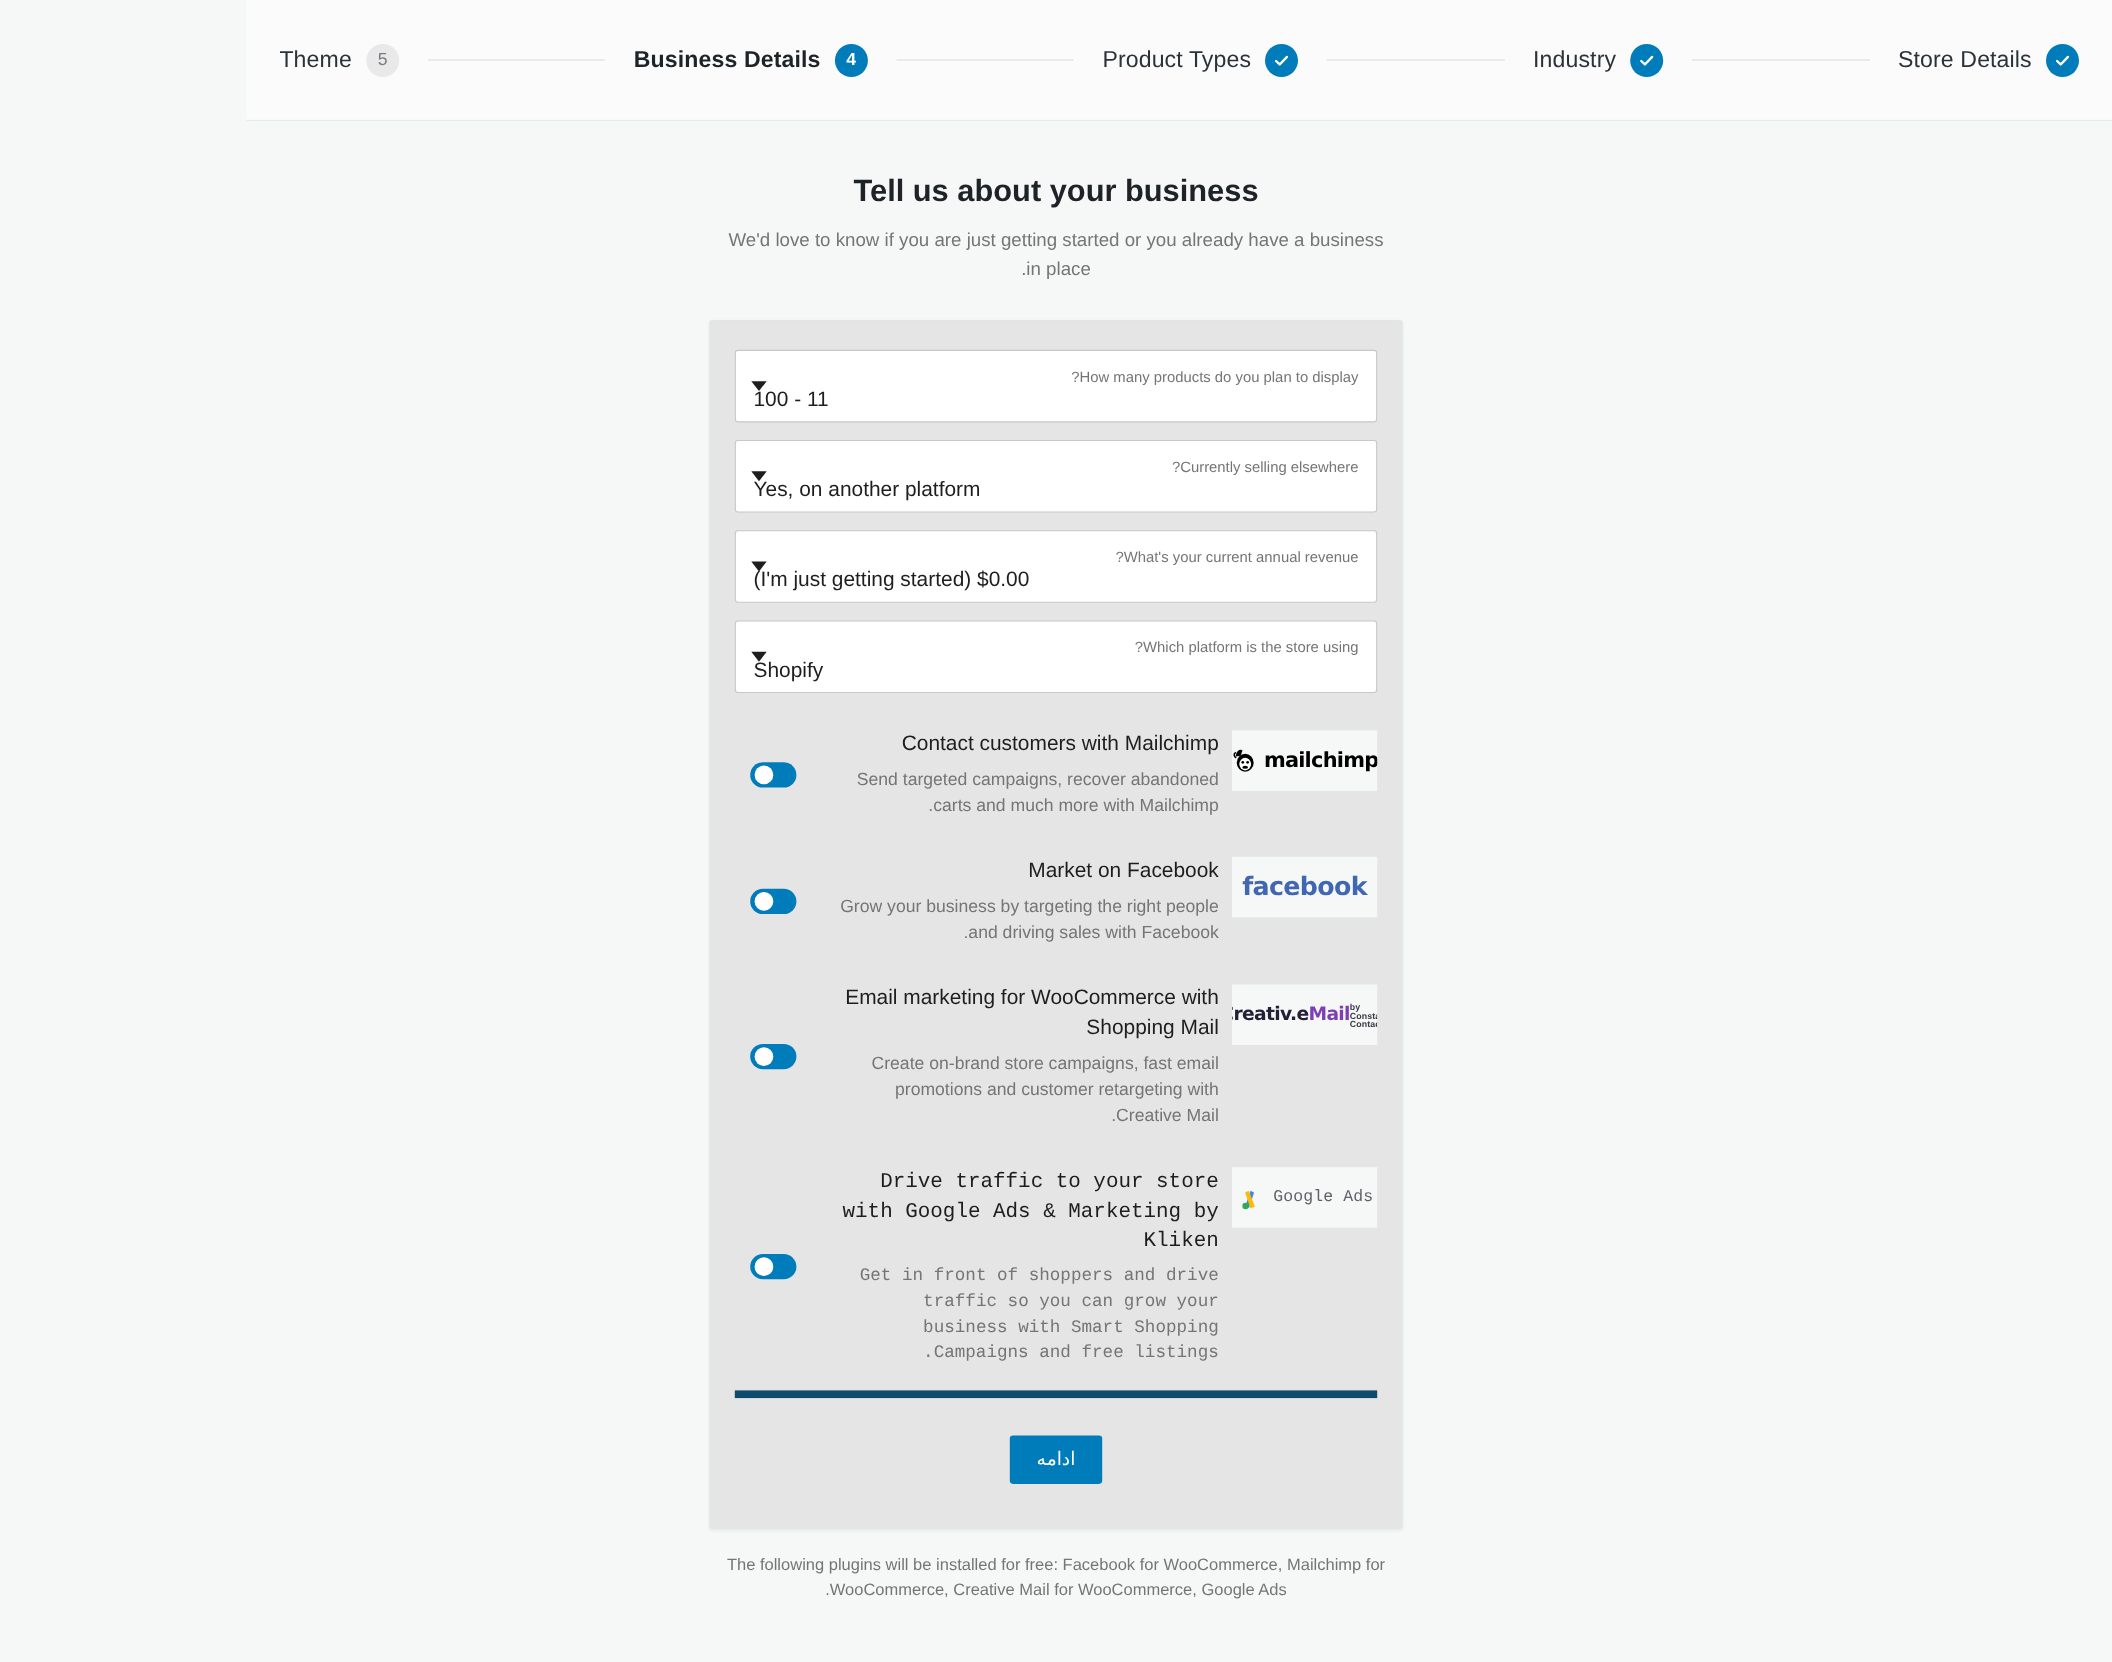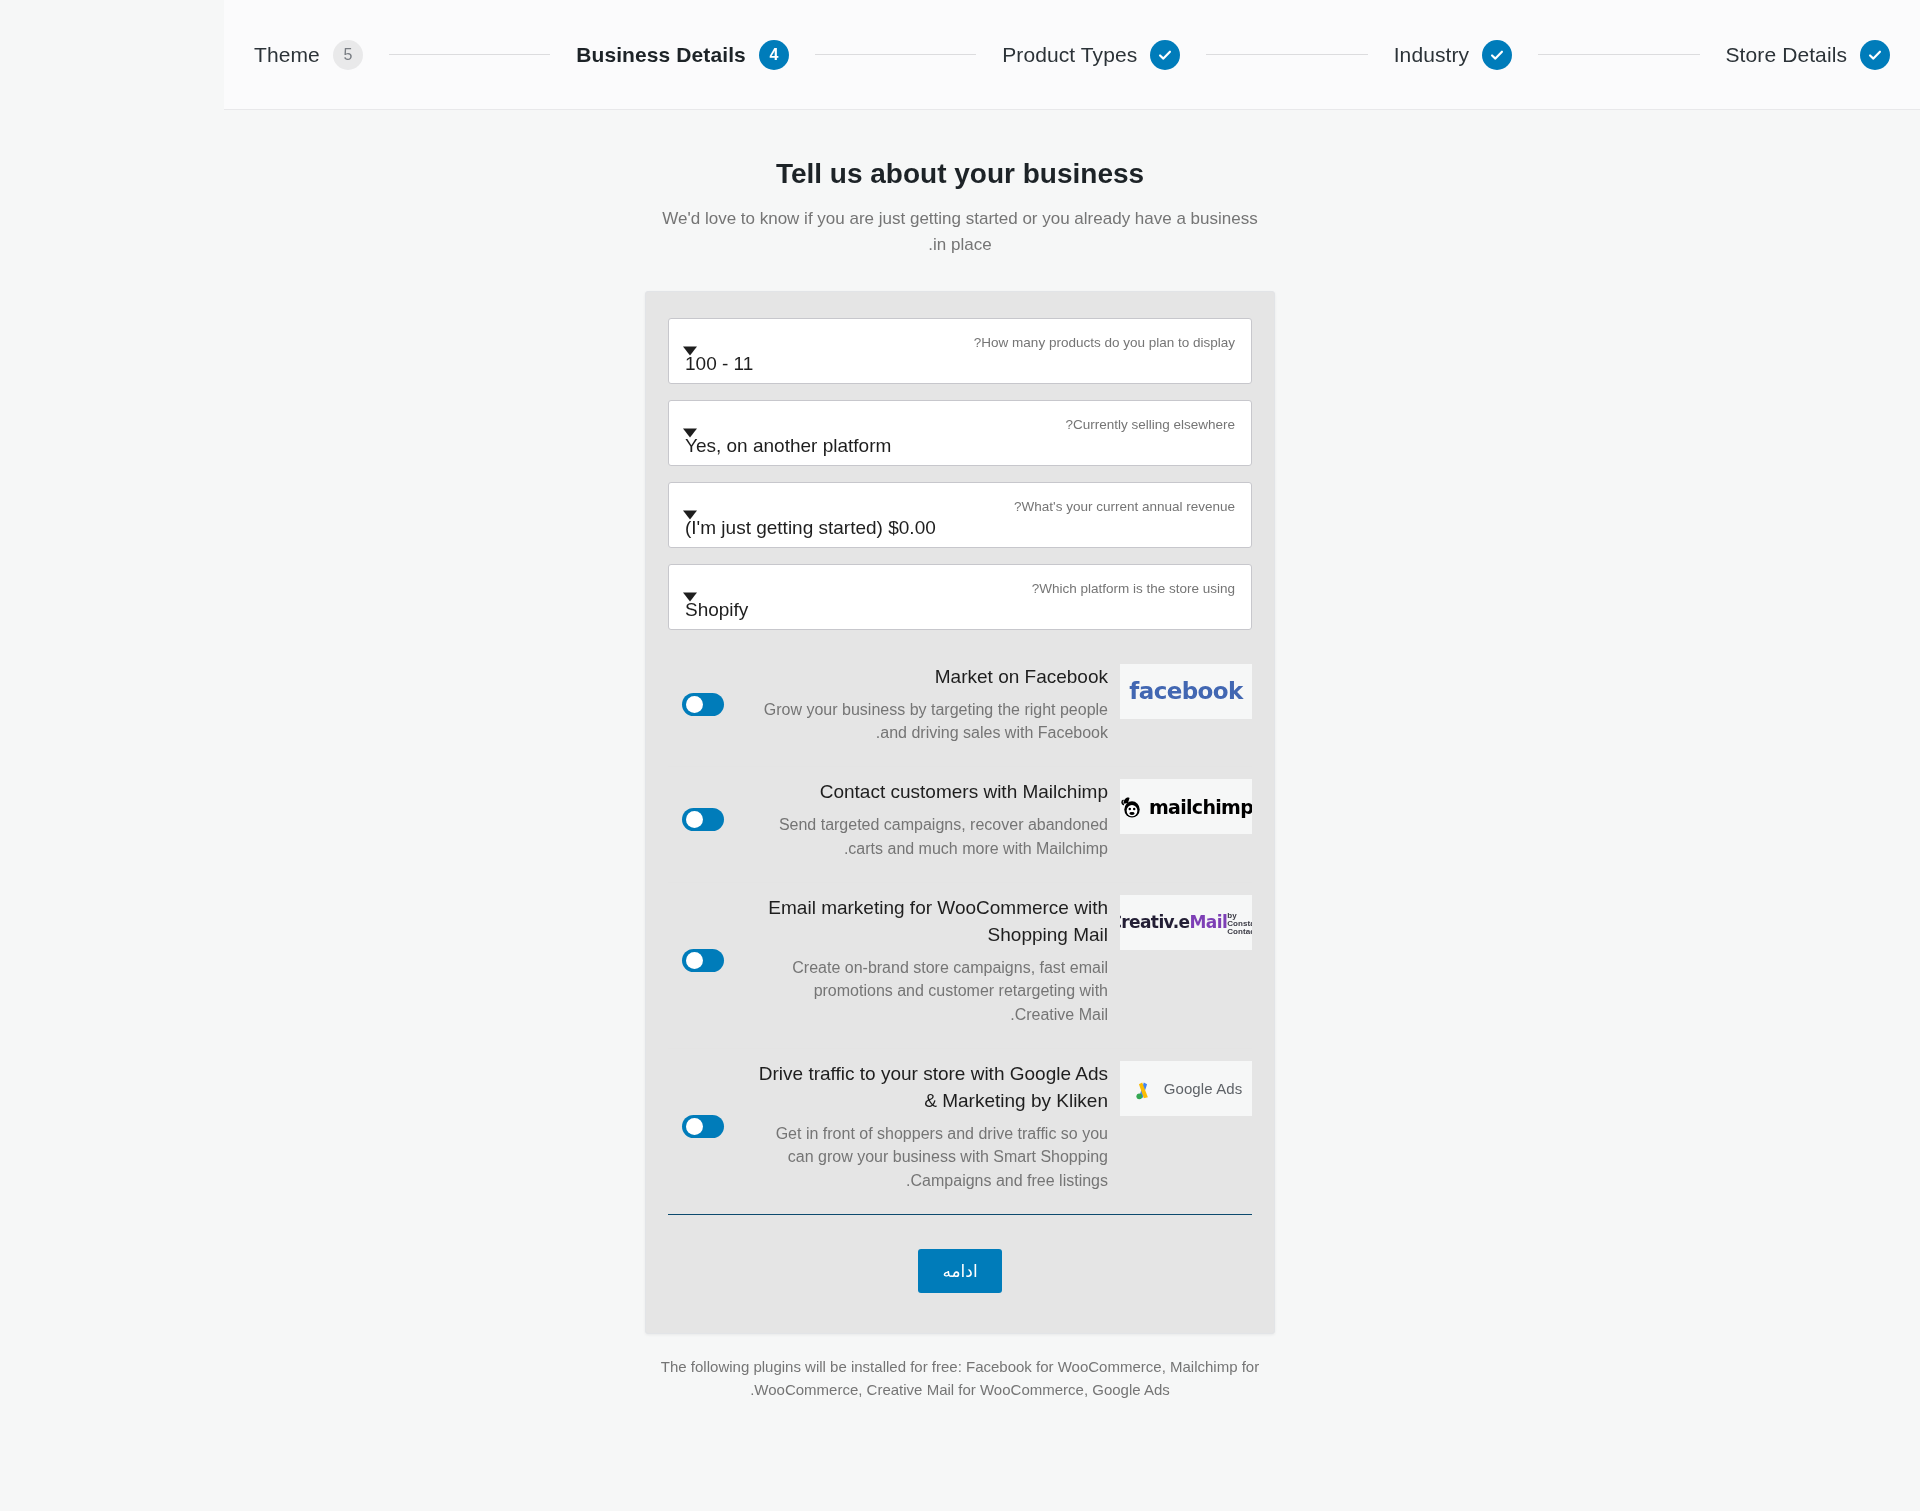--- a/index.html
+++ b/index.html
@@ -160,21 +160,21 @@
   .plugin-list { margin-top: 22px; }
 
   .plugin-row {
     display: flex;
     flex-direction: row;
     align-items: flex-start;
     padding: 12px 0 22px 0;
     border-bottom: 1px solid #e4e4e4;
     direction: rtl;
   }
-  .plugin-row:last-child { border-bottom: 1px solid #0c4a6e; }
+  .plugin-row:last-child { border-bottom: 7px solid #0c4a6e; font-family: Liberation Mono, monospace; }
 
   .plugin-toggle-cell {
     width: 70px;
     flex: 0 0 70px;
     display: flex;
     align-items: center;
     justify-content: center;
     order: 3;
     align-self: center;
   }
@@ -381,37 +381,20 @@
         <span class="field-caret"></span>
       </div>
 
       <div class="field">
         <span class="field-label">Which platform is the store using?</span>
         <span class="field-value">Shopify</span>
         <span class="field-caret"></span>
       </div>
 
       <div class="plugin-list">
-
-        <div class="plugin-row">
-          <div class="plugin-logo-cell">
-            <div class="plugin-logo">
-              <span class="logo-facebook">facebook</span>
-            </div>
-          </div>
-          <div class="plugin-text">
-            <div class="plugin-title">Market on Facebook</div>
-            <div class="plugin-desc">Grow your business by targeting the right people and driving sales with Facebook.</div>
-          </div>
-          <div class="plugin-toggle-cell">
-            <div class="toggle">
-                <span class="knob"></span>
-              </div>
-          </div>
-        </div>
 
         <div class="plugin-row">
           <div class="plugin-logo-cell">
             <div class="plugin-logo">
               <span class="logo-mailchimp">
                 <svg width="26" height="26" viewBox="0 0 32 32">
                   <ellipse cx="16" cy="19" rx="9.5" ry="10" fill="#000"></ellipse>
                   <ellipse cx="16" cy="20.5" rx="6.6" ry="7" fill="#fff"></ellipse>
                   <circle cx="13.3" cy="18.5" r="1.5" fill="#000"></circle>
                   <circle cx="18.7" cy="18.5" r="1.5" fill="#000"></circle>
@@ -430,20 +413,37 @@
           <div class="plugin-toggle-cell">
             <div class="toggle">
                 <span class="knob"></span>
               </div>
           </div>
         </div>
 
         <div class="plugin-row">
           <div class="plugin-logo-cell">
             <div class="plugin-logo">
+              <span class="logo-facebook">facebook</span>
+            </div>
+          </div>
+          <div class="plugin-text">
+            <div class="plugin-title">Market on Facebook</div>
+            <div class="plugin-desc">Grow your business by targeting the right people and driving sales with Facebook.</div>
+          </div>
+          <div class="plugin-toggle-cell">
+            <div class="toggle">
+                <span class="knob"></span>
+              </div>
+          </div>
+        </div>
+
+        <div class="plugin-row">
+          <div class="plugin-logo-cell">
+            <div class="plugin-logo">
               <span class="logo-creative">
                 <span class="cm-main">
                   <span class="dark">Creativ.e</span><span class="violet">Mail</span>
                 </span>
                 <span class="cm-sub">by Constant Contact</span>
               </span>
             </div>
           </div>
           <div class="plugin-text">
             <div class="plugin-title">Email marketing for WooCommerce with Shopping Mail</div>

